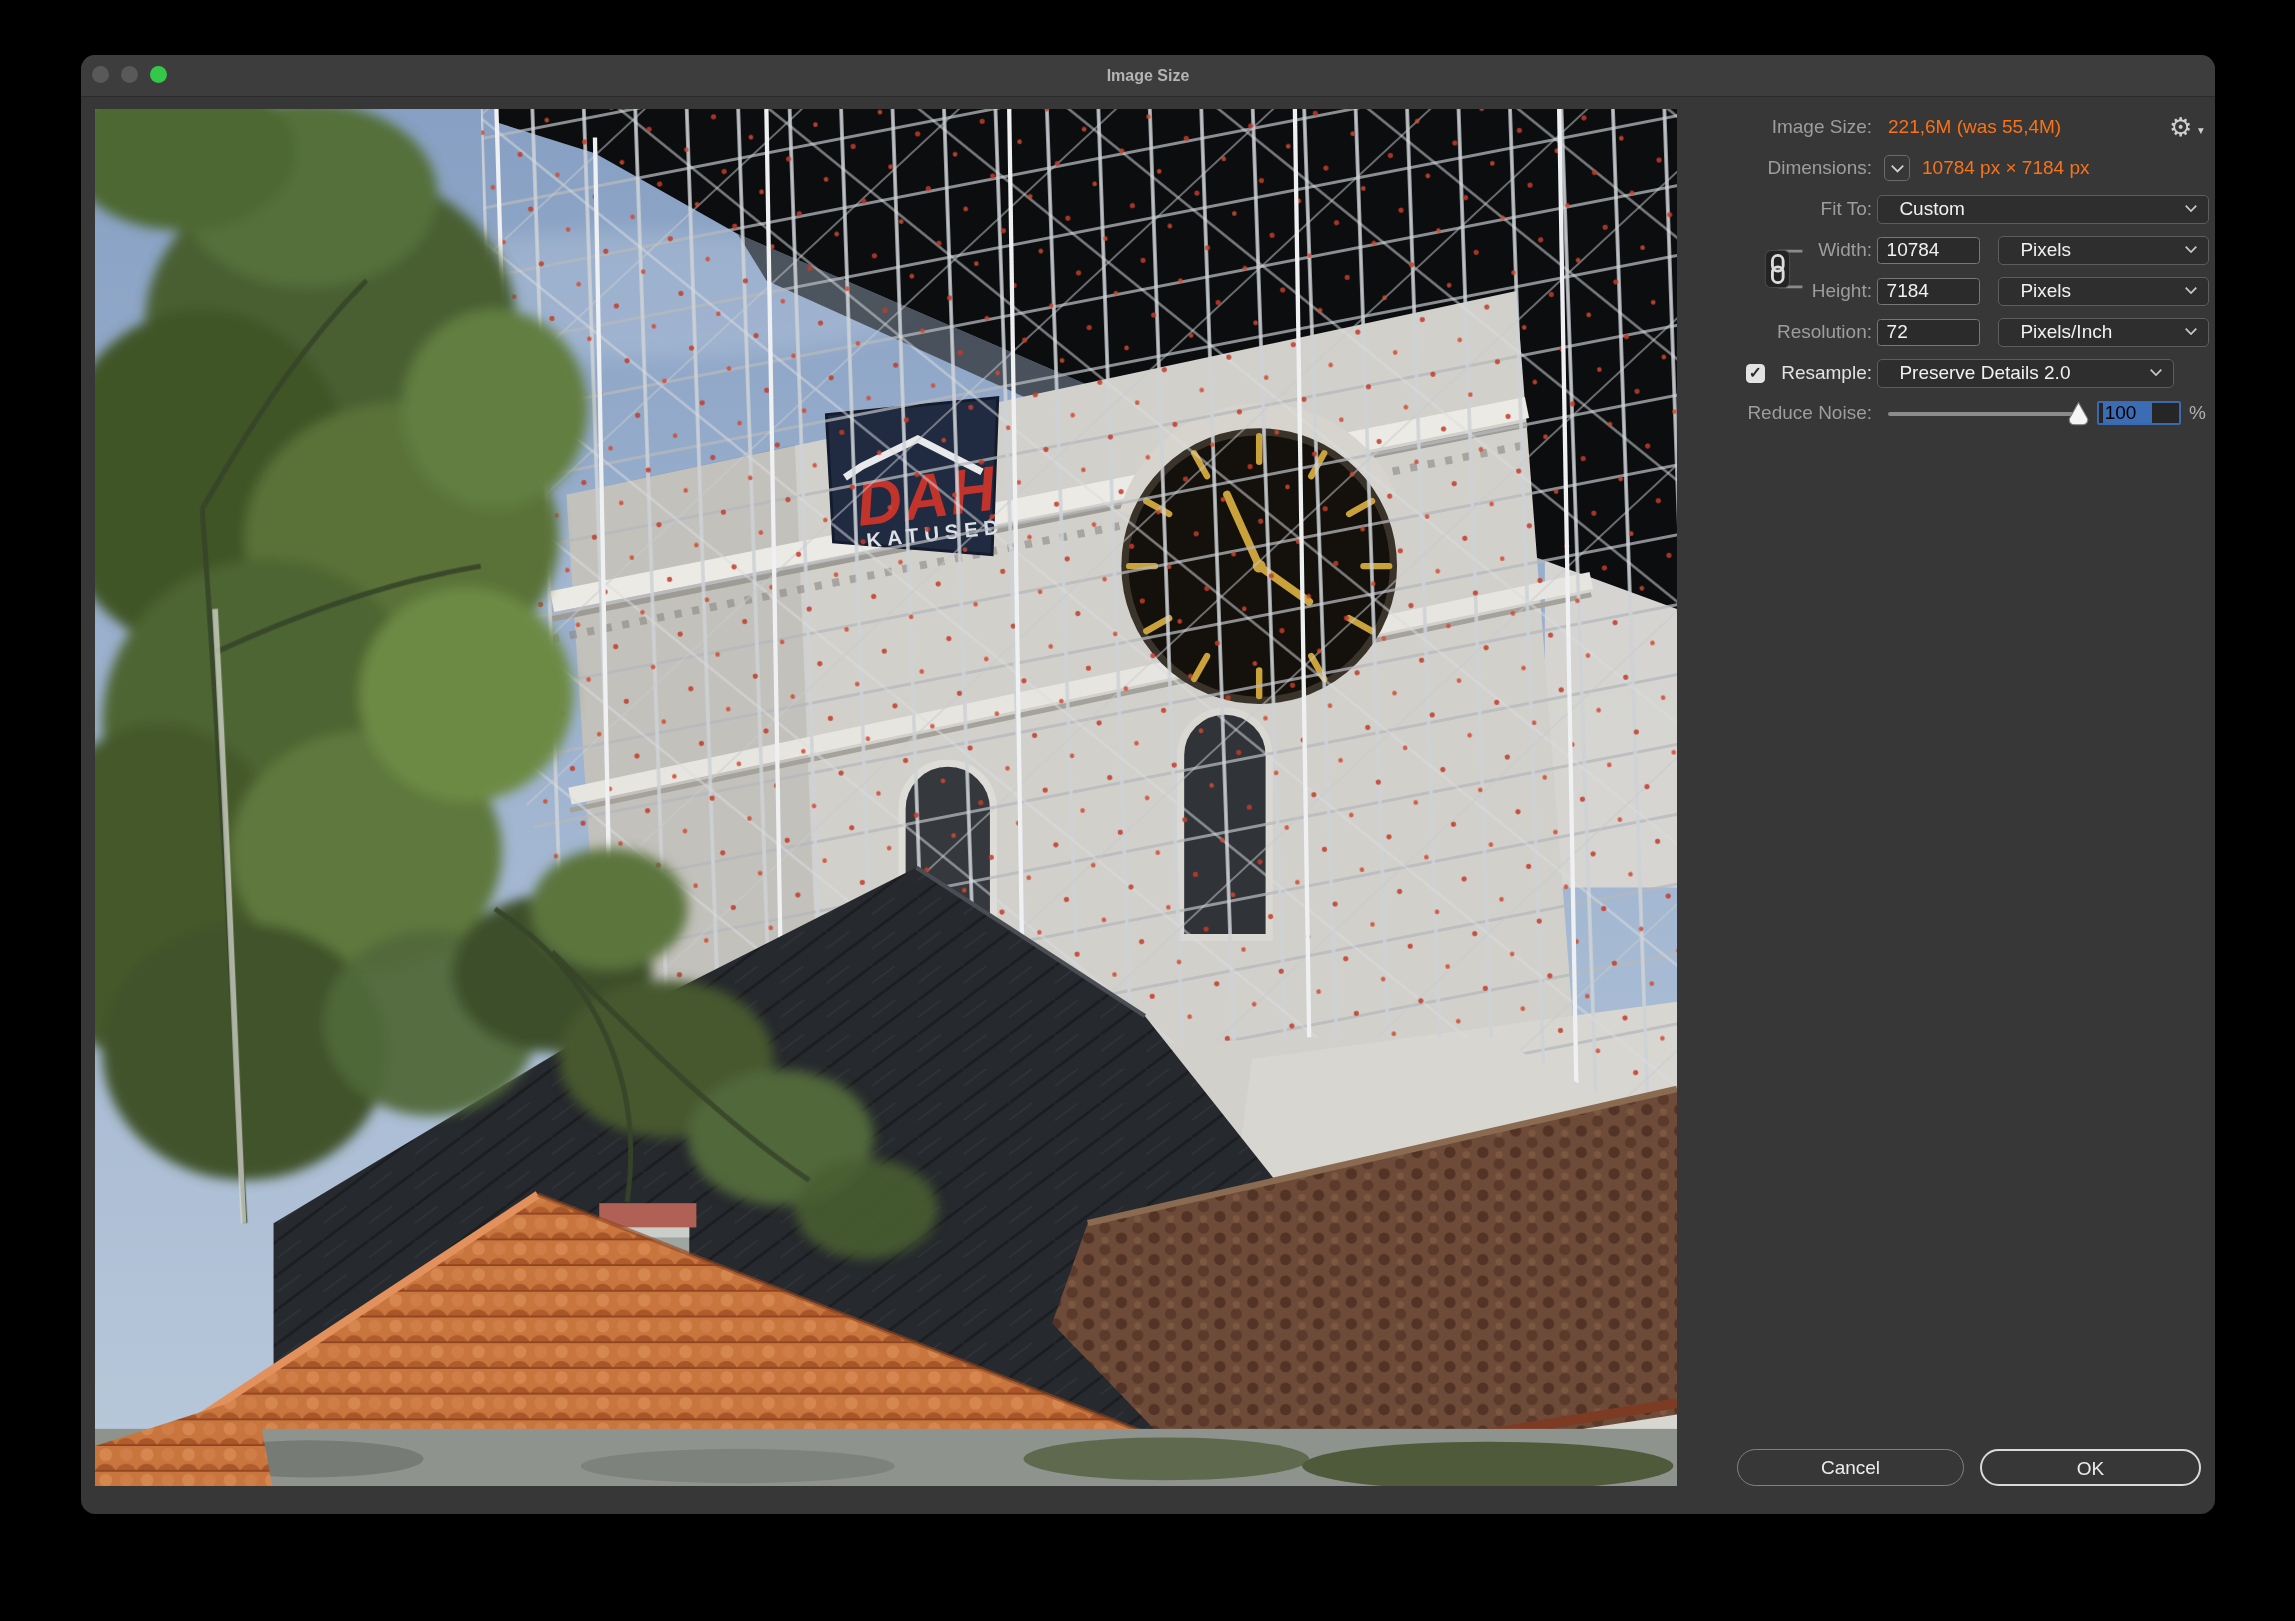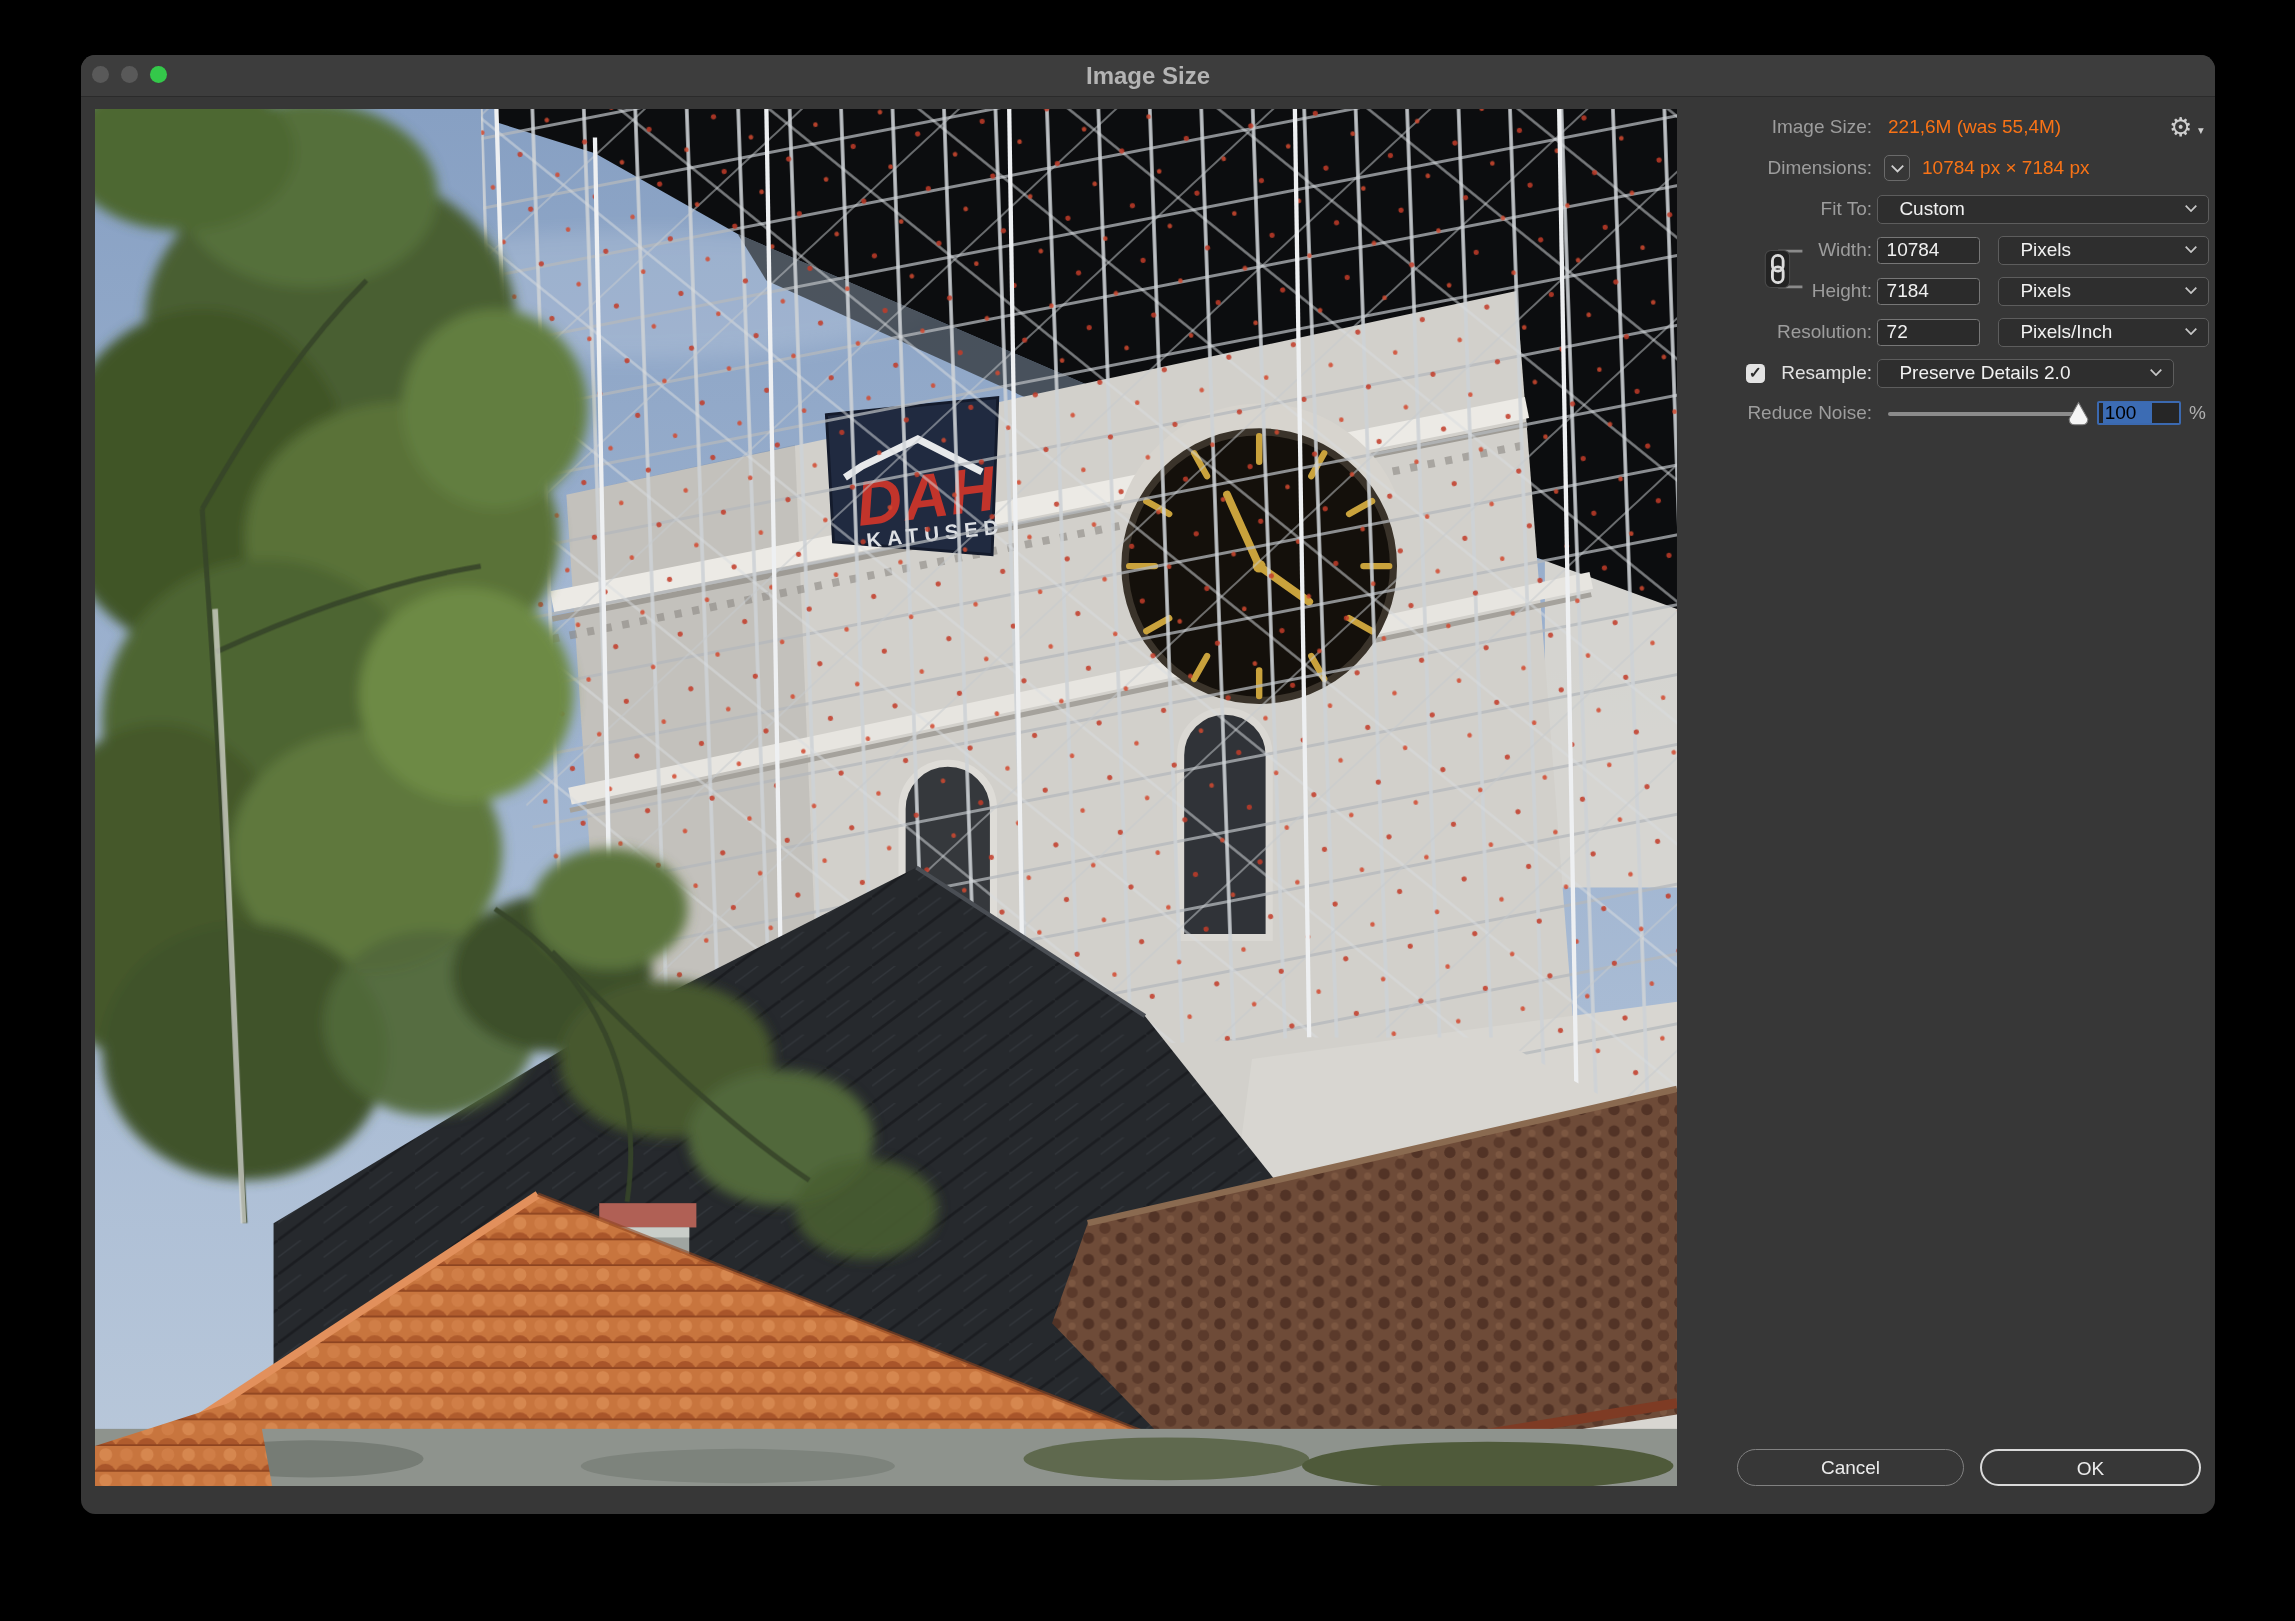--- a/index.html
+++ b/index.html
@@ -2,21 +2,21 @@
 <html style="font-size:11.4px"><head>
 <meta charset="utf-8">
 <style>
   html,body{margin:0;padding:0;background:#000;width:2295px;height:1621px;overflow:hidden;
     font-family:"Liberation Sans",sans-serif;-webkit-font-smoothing:antialiased;}
   .window{position:absolute;left:81px;top:55px;width:2134px;height:1459px;background:#373737;
     border-radius:14.3px;box-shadow:0 28.6px 86px rgba(0,0,0,.6);overflow:hidden;}
   .titlebar{position:absolute;left:0;top:0;width:100%;height:41px;background:#3d3d3d;
     border-bottom:1.4px solid #2b2b2b;}
   .title{position:absolute;left:0;right:0;top:0;height:41px;line-height:41px;text-align:center;
-    color:#b4b4b4;font-size:24px;font-weight:700;}
+    color:#b4b4b4;font-size:16px;font-weight:700;}
   .traffic{position:absolute;top:10.7px;width:17px;height:17px;border-radius:50%;}
   .t1{left:11.4px;background:#595959;}
   .t2{left:40px;background:#595959;}
   .t3{left:69px;background:#34c84a;}
   .photo{position:absolute;left:14.3px;top:54px;width:1582px;height:1377px;background:#9db2cc;overflow:hidden;}
   .photo svg{display:block;width:1582px;height:1377px;}
 
   
   .row{position:absolute;height:28.6px;}
   .lbl{position:absolute;left:1536px;width:255px;text-align:right;color:#9d9d9d;font-size:19px;

